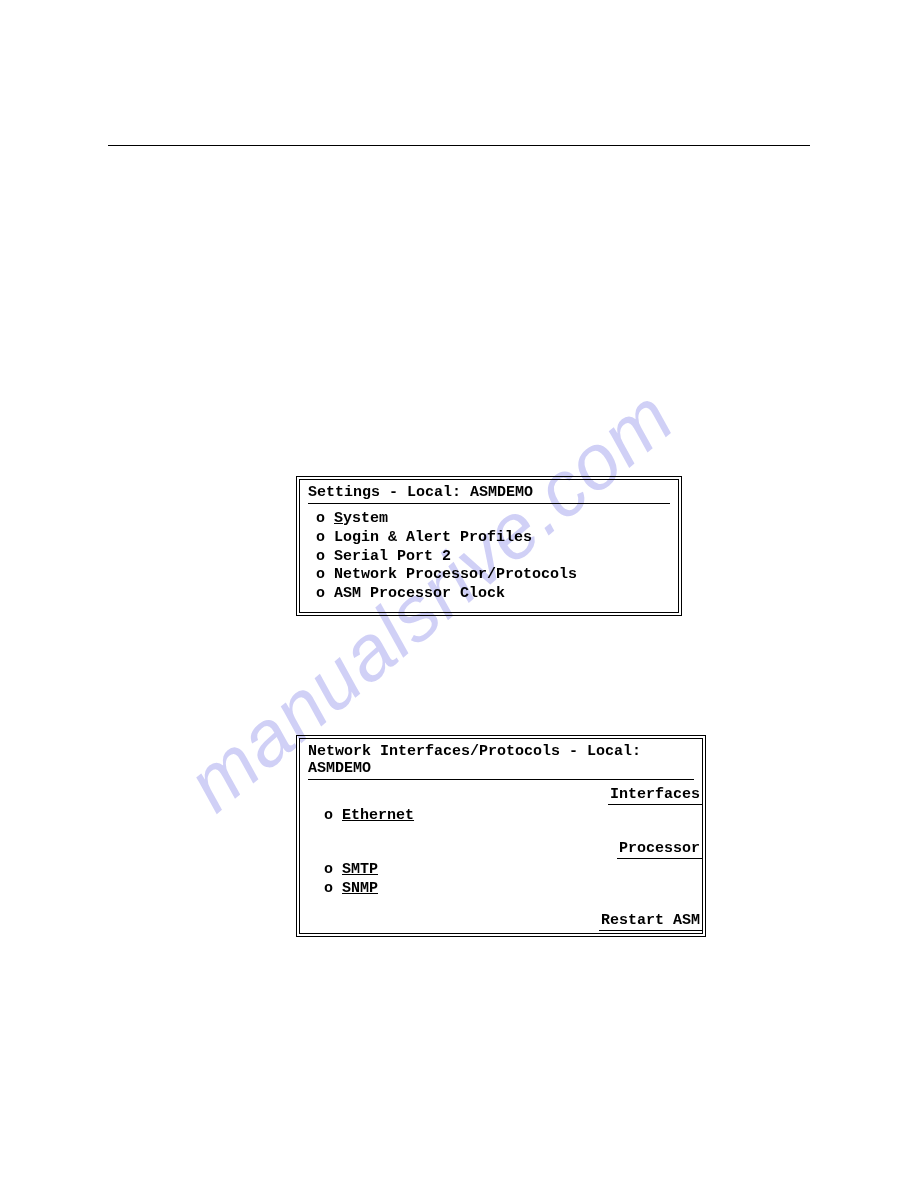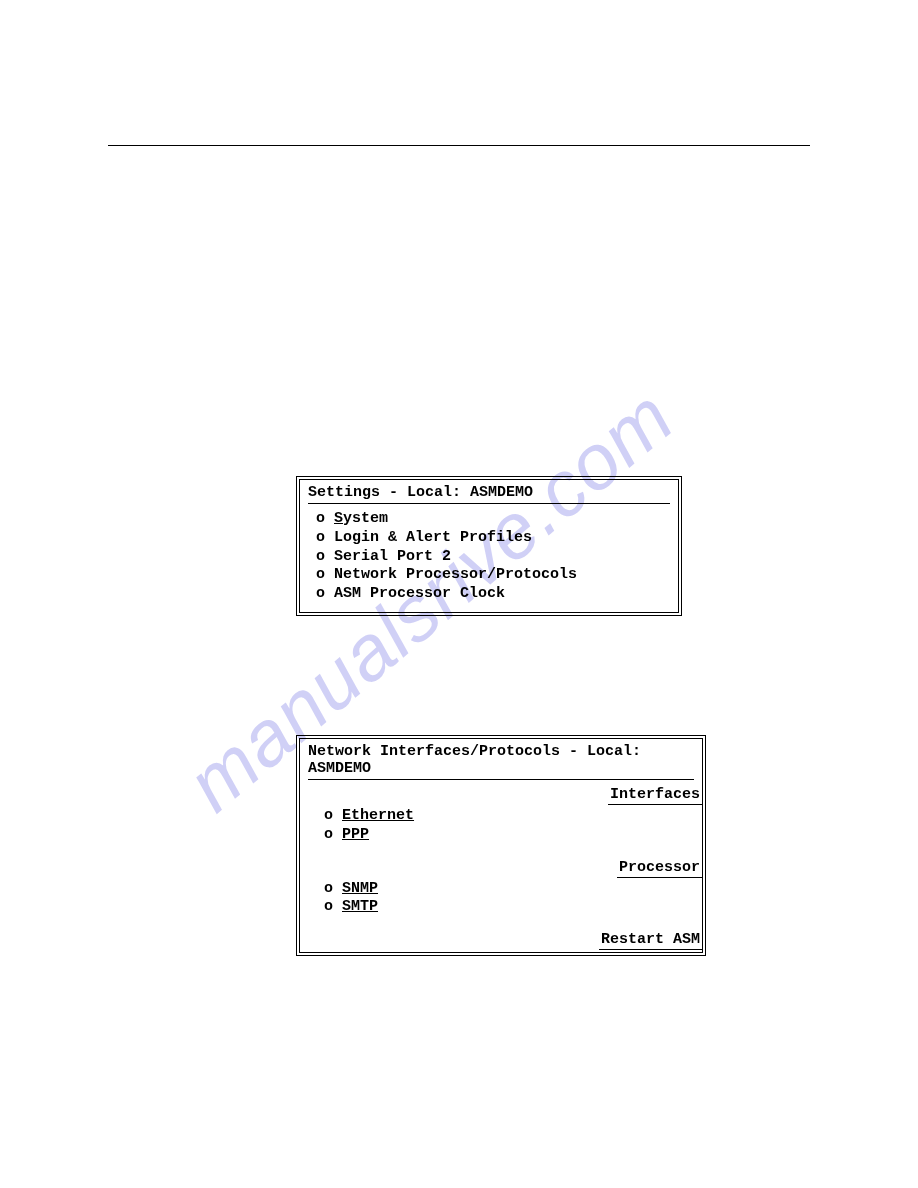--- a/index.html
+++ b/index.html
@@ -137,33 +137,30 @@
   <div class="dialog-title">Network Interfaces/Protocols - Local: ASMDEMO</div>
   <div class="dialog-divider"></div>
 
   <div class="section-label-row">
     <span class="section-label">Interfaces</span>
   </div>
   <div class="dialog-items">
     <div class="item">
       <span class="item-marker">o</span><span class="hotkey">E</span><span>thernet</span>
     </div>
-    <div class="item">
-      <span class="item-marker">o</span><span>PPP</span>
-    </div>
   </div>
 
   <div class="section-label-row">
     <span class="section-label">Processor</span>
   </div>
   <div class="dialog-items">
     <div class="item">
-      <span class="item-marker">o</span><span>SNMP</span>
+      <span class="item-marker">o</span><span>SMTP</span>
     </div>
     <div class="item">
-      <span class="item-marker">o</span><span>SMTP</span>
+      <span class="item-marker">o</span><span>SNMP</span>
     </div>
   </div>
 
   <div class="section-label-row restart">
     <span class="section-label">Restart ASM</span>
   </div>
 </div>
 
 </body></html>

